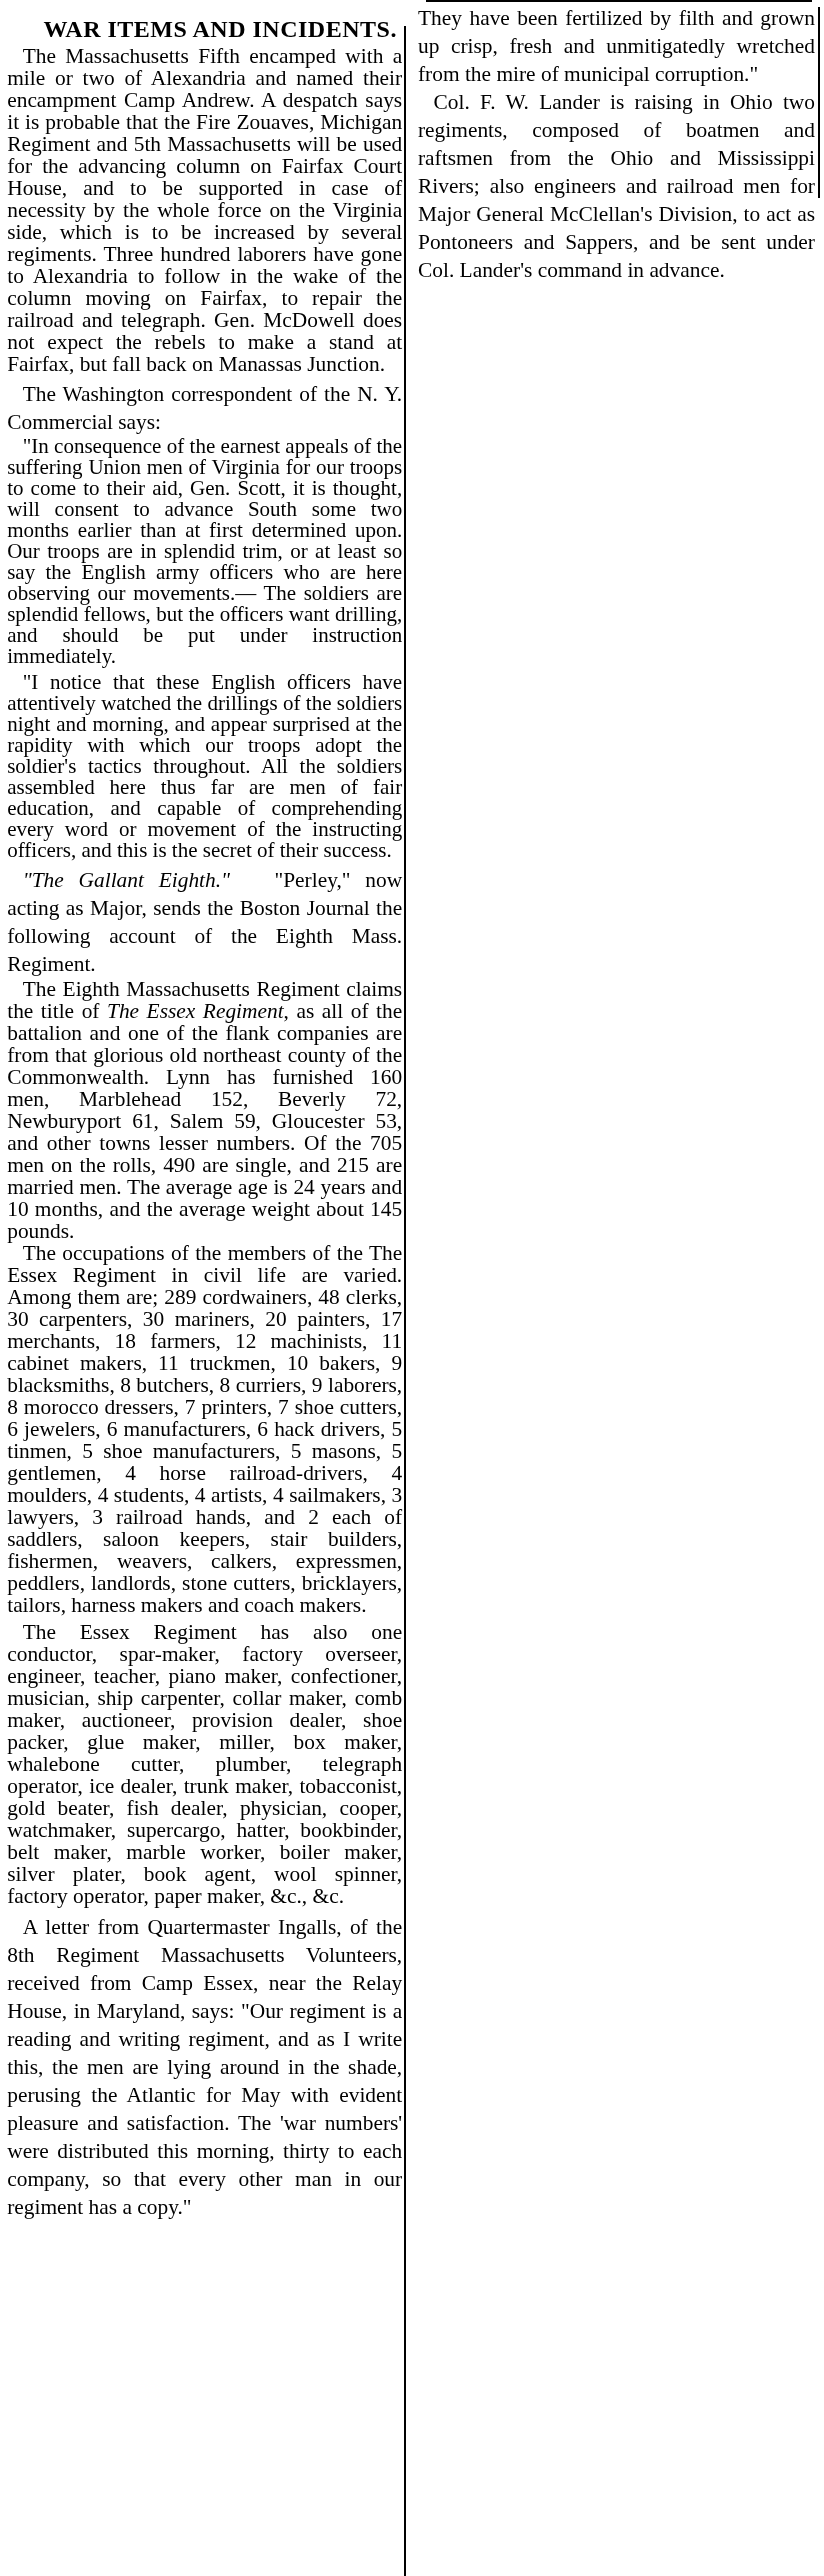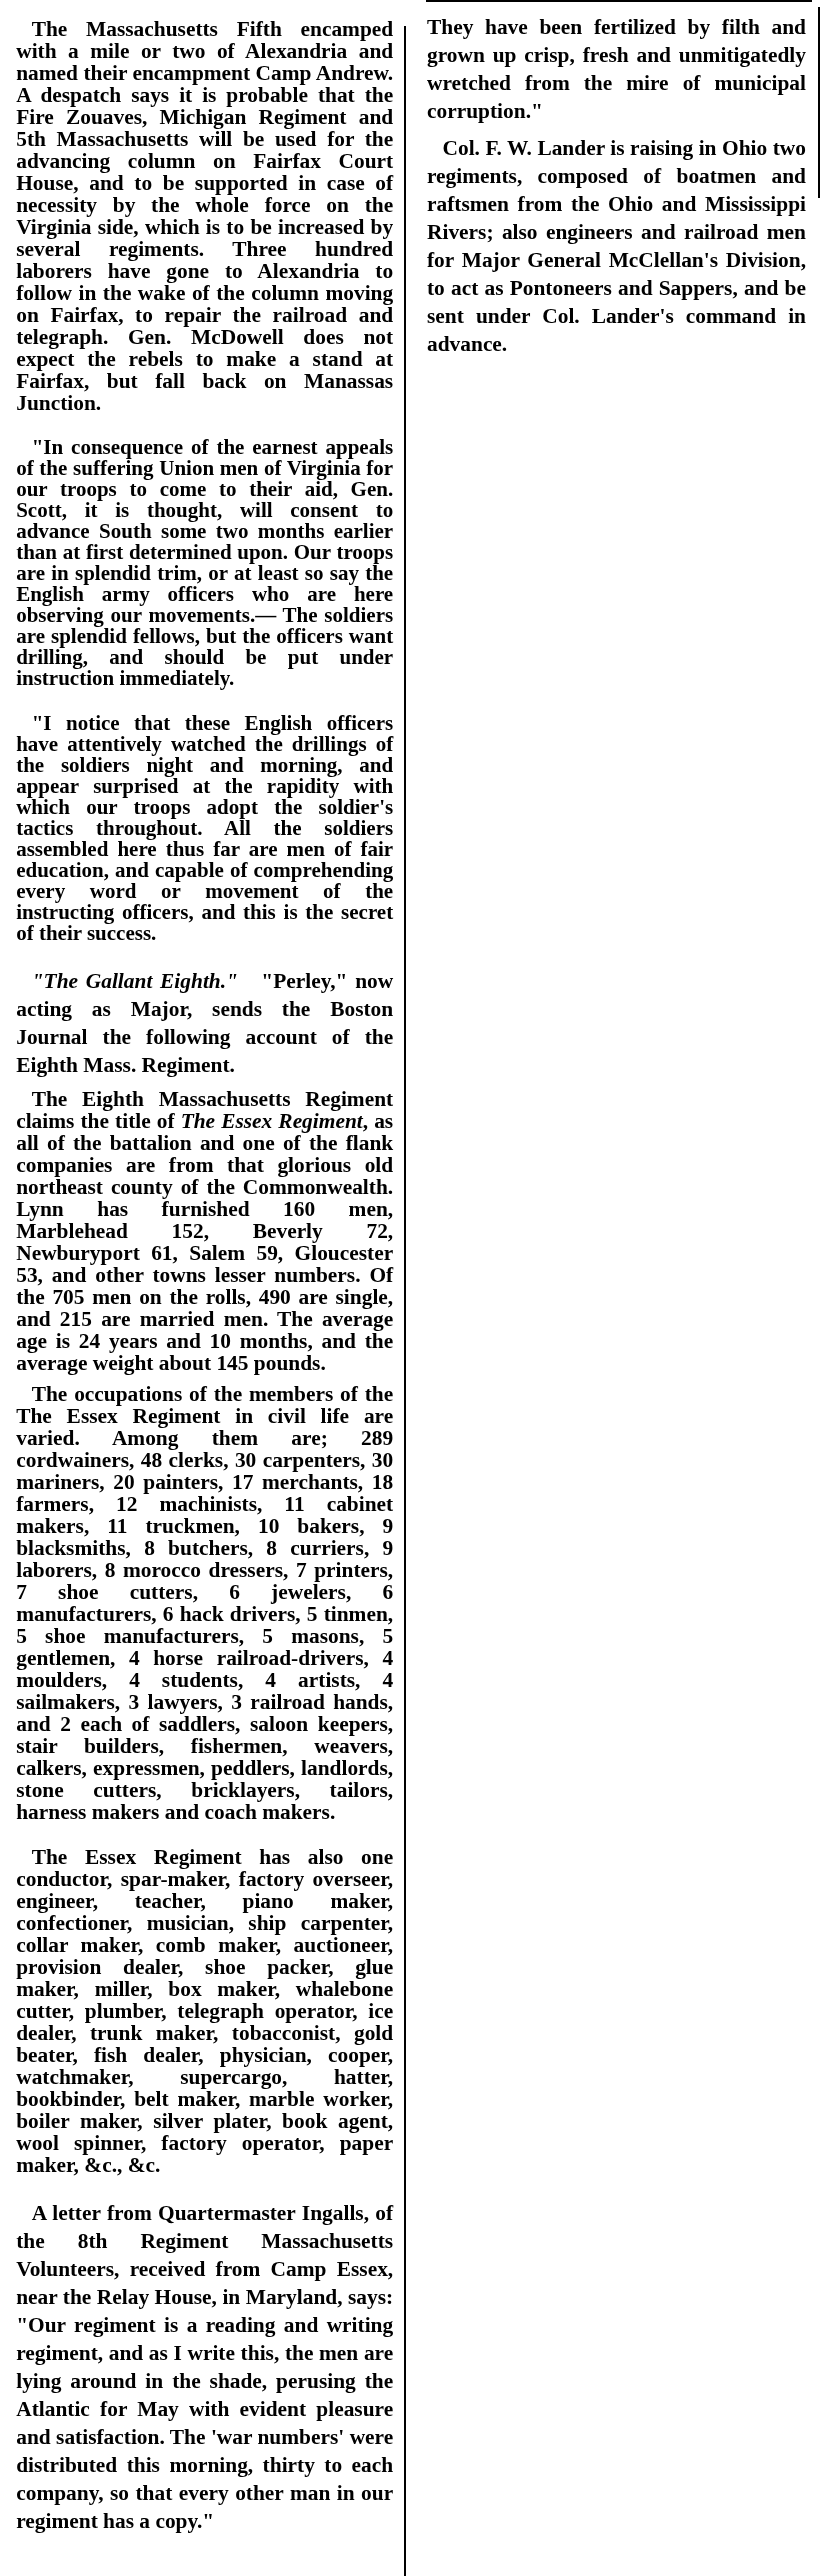--- a/index.html
+++ b/index.html
@@ -55,23 +55,23 @@
     font-family: "Liberation Serif", "DejaVu Serif", serif;
     font-weight: bold;
     font-size: 24px;
     letter-spacing: 0.5px;
     text-align: center;
     margin: 7.2px 0 2.1px 31px;
     line-height: 26px;
   }
 
   p.para {
-    margin: 9px;
+    margin: 0;
     font-family: "Liberation Serif", "DejaVu Serif", serif;
-    font-weight: bold;
+    font-weight: normal;
     font-size: 21.4px;
     line-height: 22px;
     text-align: justify;
     text-indent: 15.5px;
     hyphens: auto;
   }
   p.para.spaced { line-height: 28px; }
   p.para.quote { font-size: 21px; line-height: 21px; }
   p.para.noindent { text-indent: 0; }
   p.para .ital { font-style: italic; }
@@ -80,23 +80,25 @@
 </head>
 <body>
 
 <div class="page">
 
   <div class="rule-top-right"></div>
   <div class="divider"></div>
   <div class="divider-right"></div>
 
   <div class="col-left">
+    <div class="headline">WAR ITEMS AND INCIDENTS.</div>
 
     <p class="para">The Massachusetts Fifth encamped with a mile or two of Alexandria and named their encampment Camp Andrew. A despatch says it is probable that the Fire Zouaves, Michigan Regiment and 5th Massachusetts will be used for the advancing column on Fairfax Court House, and to be supported in case of necessity by the whole force on the Virginia side, which is to be increased by several regiments. Three hundred laborers have gone to Alexandria to follow in the wake of the column moving on Fairfax, to repair the railroad and telegraph. Gen. McDowell does not expect the rebels to make a stand at Fairfax, but fall back on Manassas Junction.</p>
     <div class="gap"></div>
+    <p class="para spaced">The Washington correspondent of the N. Y. Commercial says:</p>
     <p class="para quote">"In consequence of the earnest appeals of the suffering Union men of Virginia for our troops to come to their aid, Gen. Scott, it is thought, will consent to advance South some two months earlier than at first determined upon. Our troops are in splendid trim, or at least so say the English army officers who are here observing our movements.— The soldiers are splendid fellows, but the officers want drilling, and should be put under instruction immediately.</p>
     <div class="gap"></div>
     <p class="para quote">"I notice that these English officers have attentively watched the drillings of the soldiers night and morning, and appear surprised at the rapidity with which our troops adopt the soldier's tactics throughout. All the soldiers assembled here thus far are men of fair education, and capable of comprehending every word or movement of the instructing officers, and this is the secret of their success.</p>
     <div class="gap"></div>
     <p class="para spaced"><span class="ital">"The Gallant Eighth."</span>&nbsp;&nbsp;&nbsp;<span>"Perley," now acting as Major, sends the Boston Journal the following account of the Eighth Mass. Regiment.</span></p>
     <p class="para"><span>The Eighth Massachusetts Regiment claims the title of </span><span class="ital">The Essex Regiment</span><span>, as all of the battalion and one of the flank companies are from that glorious old northeast county of the Commonwealth. Lynn has furnished 160 men, Marblehead 152, Beverly 72, Newburyport 61, Salem 59, Gloucester 53, and other towns lesser numbers. Of the 705 men on the rolls, 490 are single, and 215 are married men. The average age is 24 years and 10 months, and the average weight about 145 pounds.</span></p>
     <p class="para">The occupations of the members of the The Essex Regiment in civil life are varied. Among them are; 289 cordwainers, 48 clerks, 30 carpenters, 30 mariners, 20 painters, 17 merchants, 18 farmers, 12 machinists, 11 cabinet makers, 11 truckmen, 10 bakers, 9 blacksmiths, 8 butchers, 8 curriers, 9 laborers, 8 morocco dressers, 7 printers, 7 shoe cutters, 6 jewelers, 6 manufacturers, 6 hack drivers, 5 tinmen, 5 shoe manufacturers, 5 masons, 5 gentlemen, 4 horse railroad-drivers, 4 moulders, 4 students, 4 artists, 4 sailmakers, 3 lawyers, 3 railroad hands, and 2 each of saddlers, saloon keepers, stair builders, fishermen, weavers, calkers, expressmen, peddlers, landlords, stone cutters, bricklayers, tailors, harness makers and coach makers.</p>
     <div class="gap"></div>
     <p class="para">The Essex Regiment has also one conductor, spar-maker, factory overseer, engineer, teacher, piano maker, confectioner, musician, ship carpenter, collar maker, comb maker, auctioneer, provision dealer, shoe packer, glue maker, miller, box maker, whalebone cutter, plumber, telegraph operator, ice dealer, trunk maker, tobacconist, gold beater, fish dealer, physician, cooper, watchmaker, supercargo, hatter, bookbinder, belt maker, marble worker, boiler maker, silver plater, book agent, wool spinner, factory operator, paper maker, &amp;c., &amp;c.</p>
     <div class="gap"></div>

